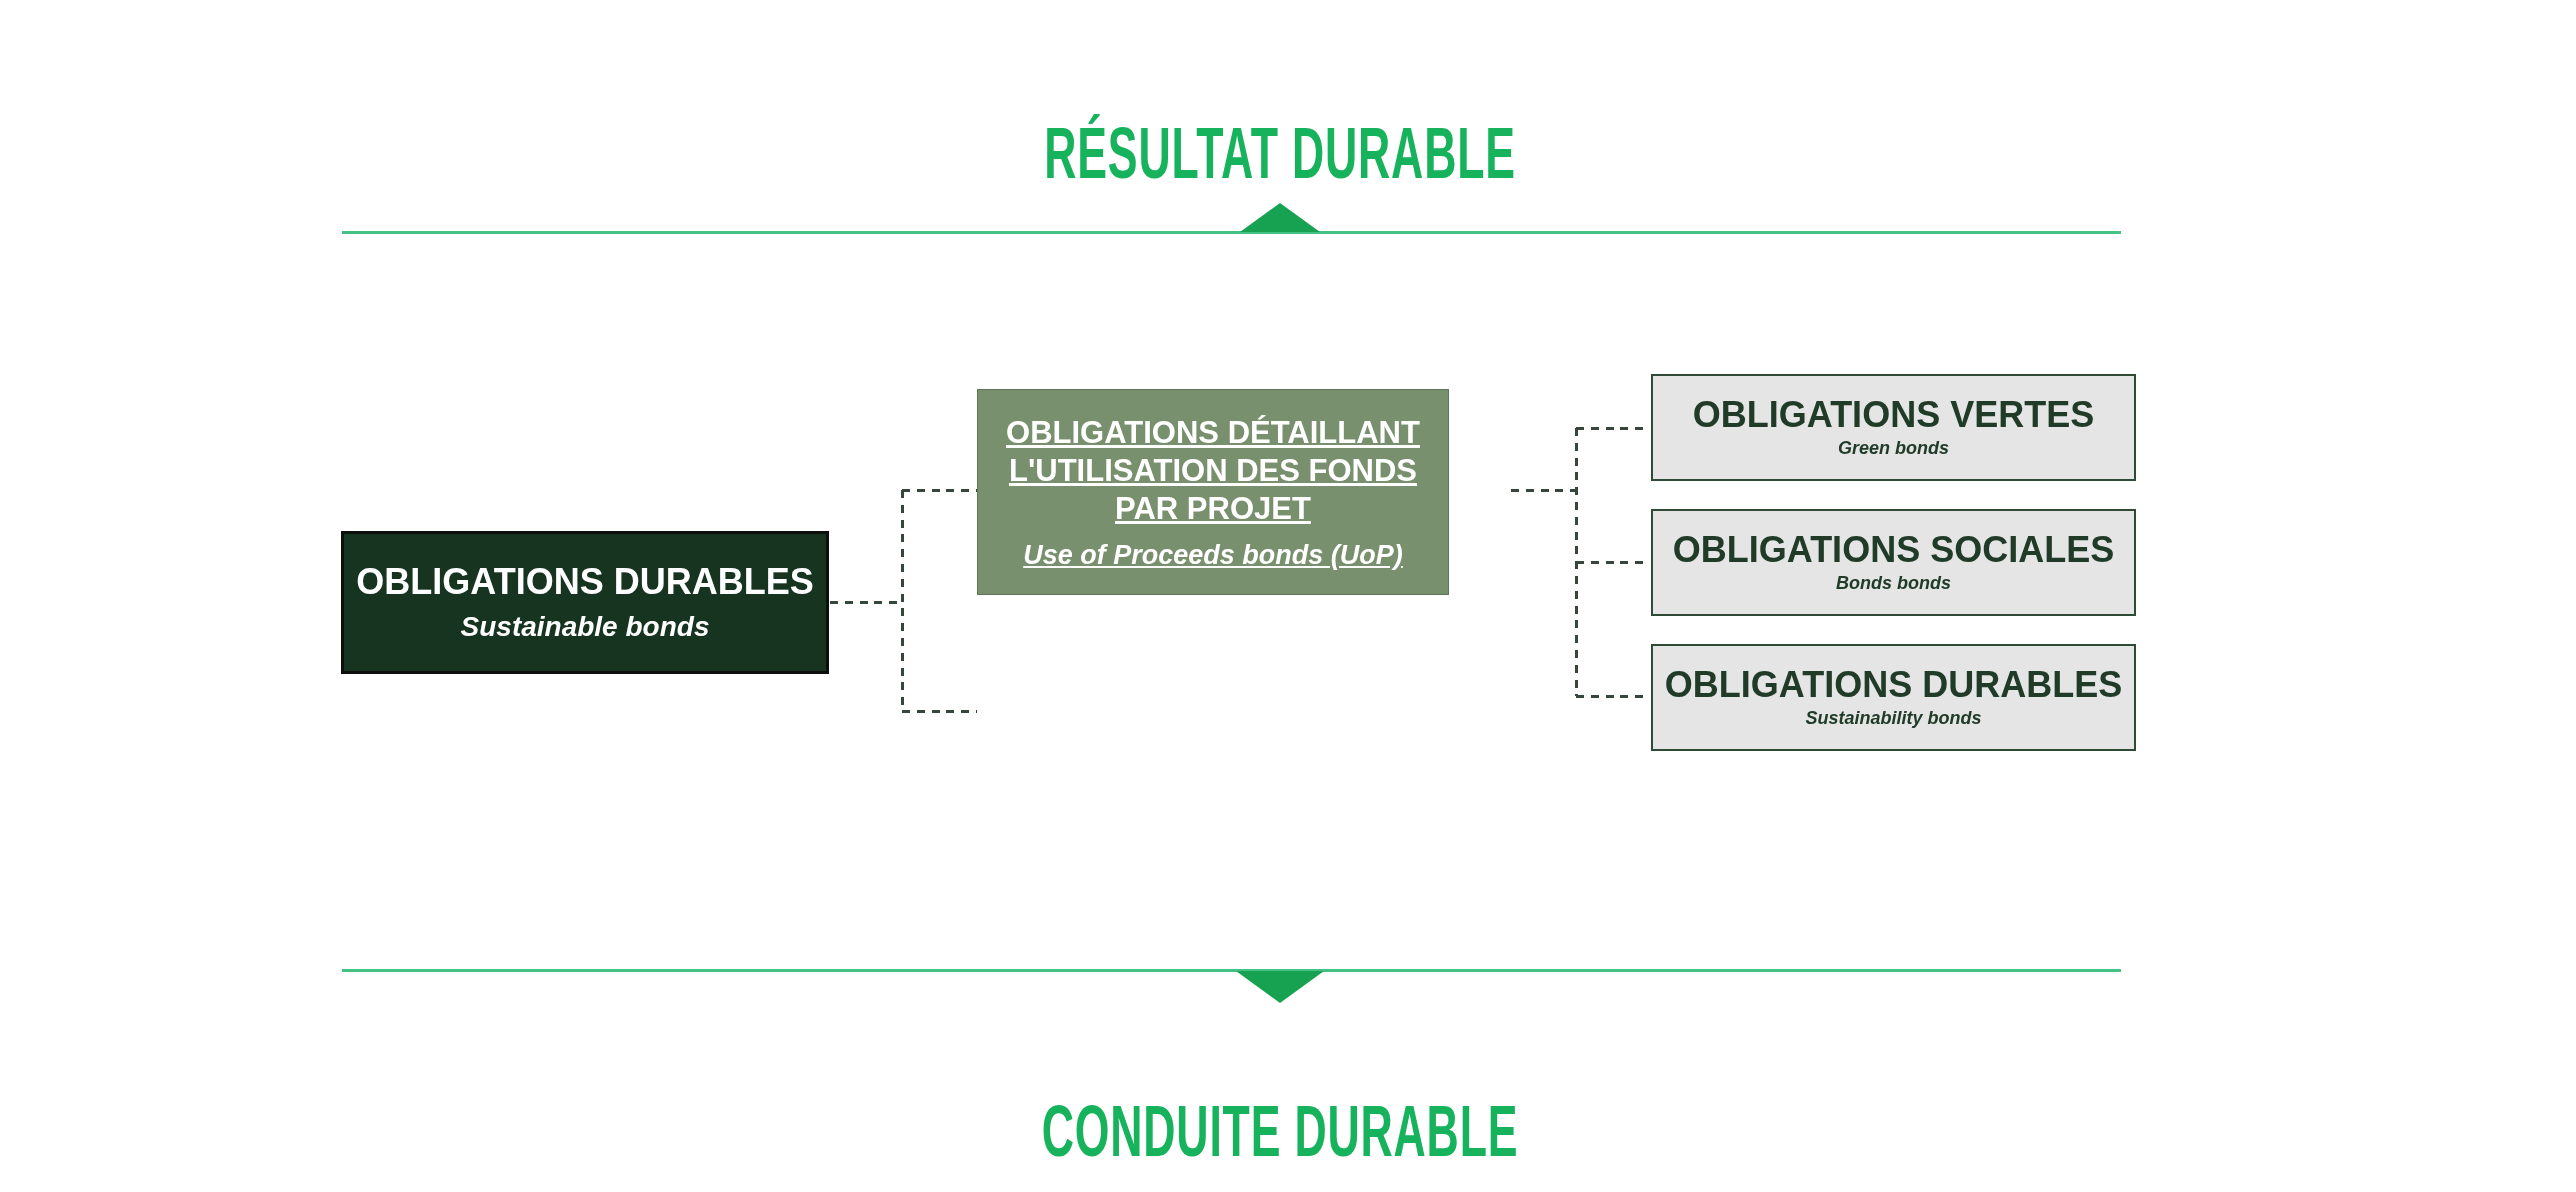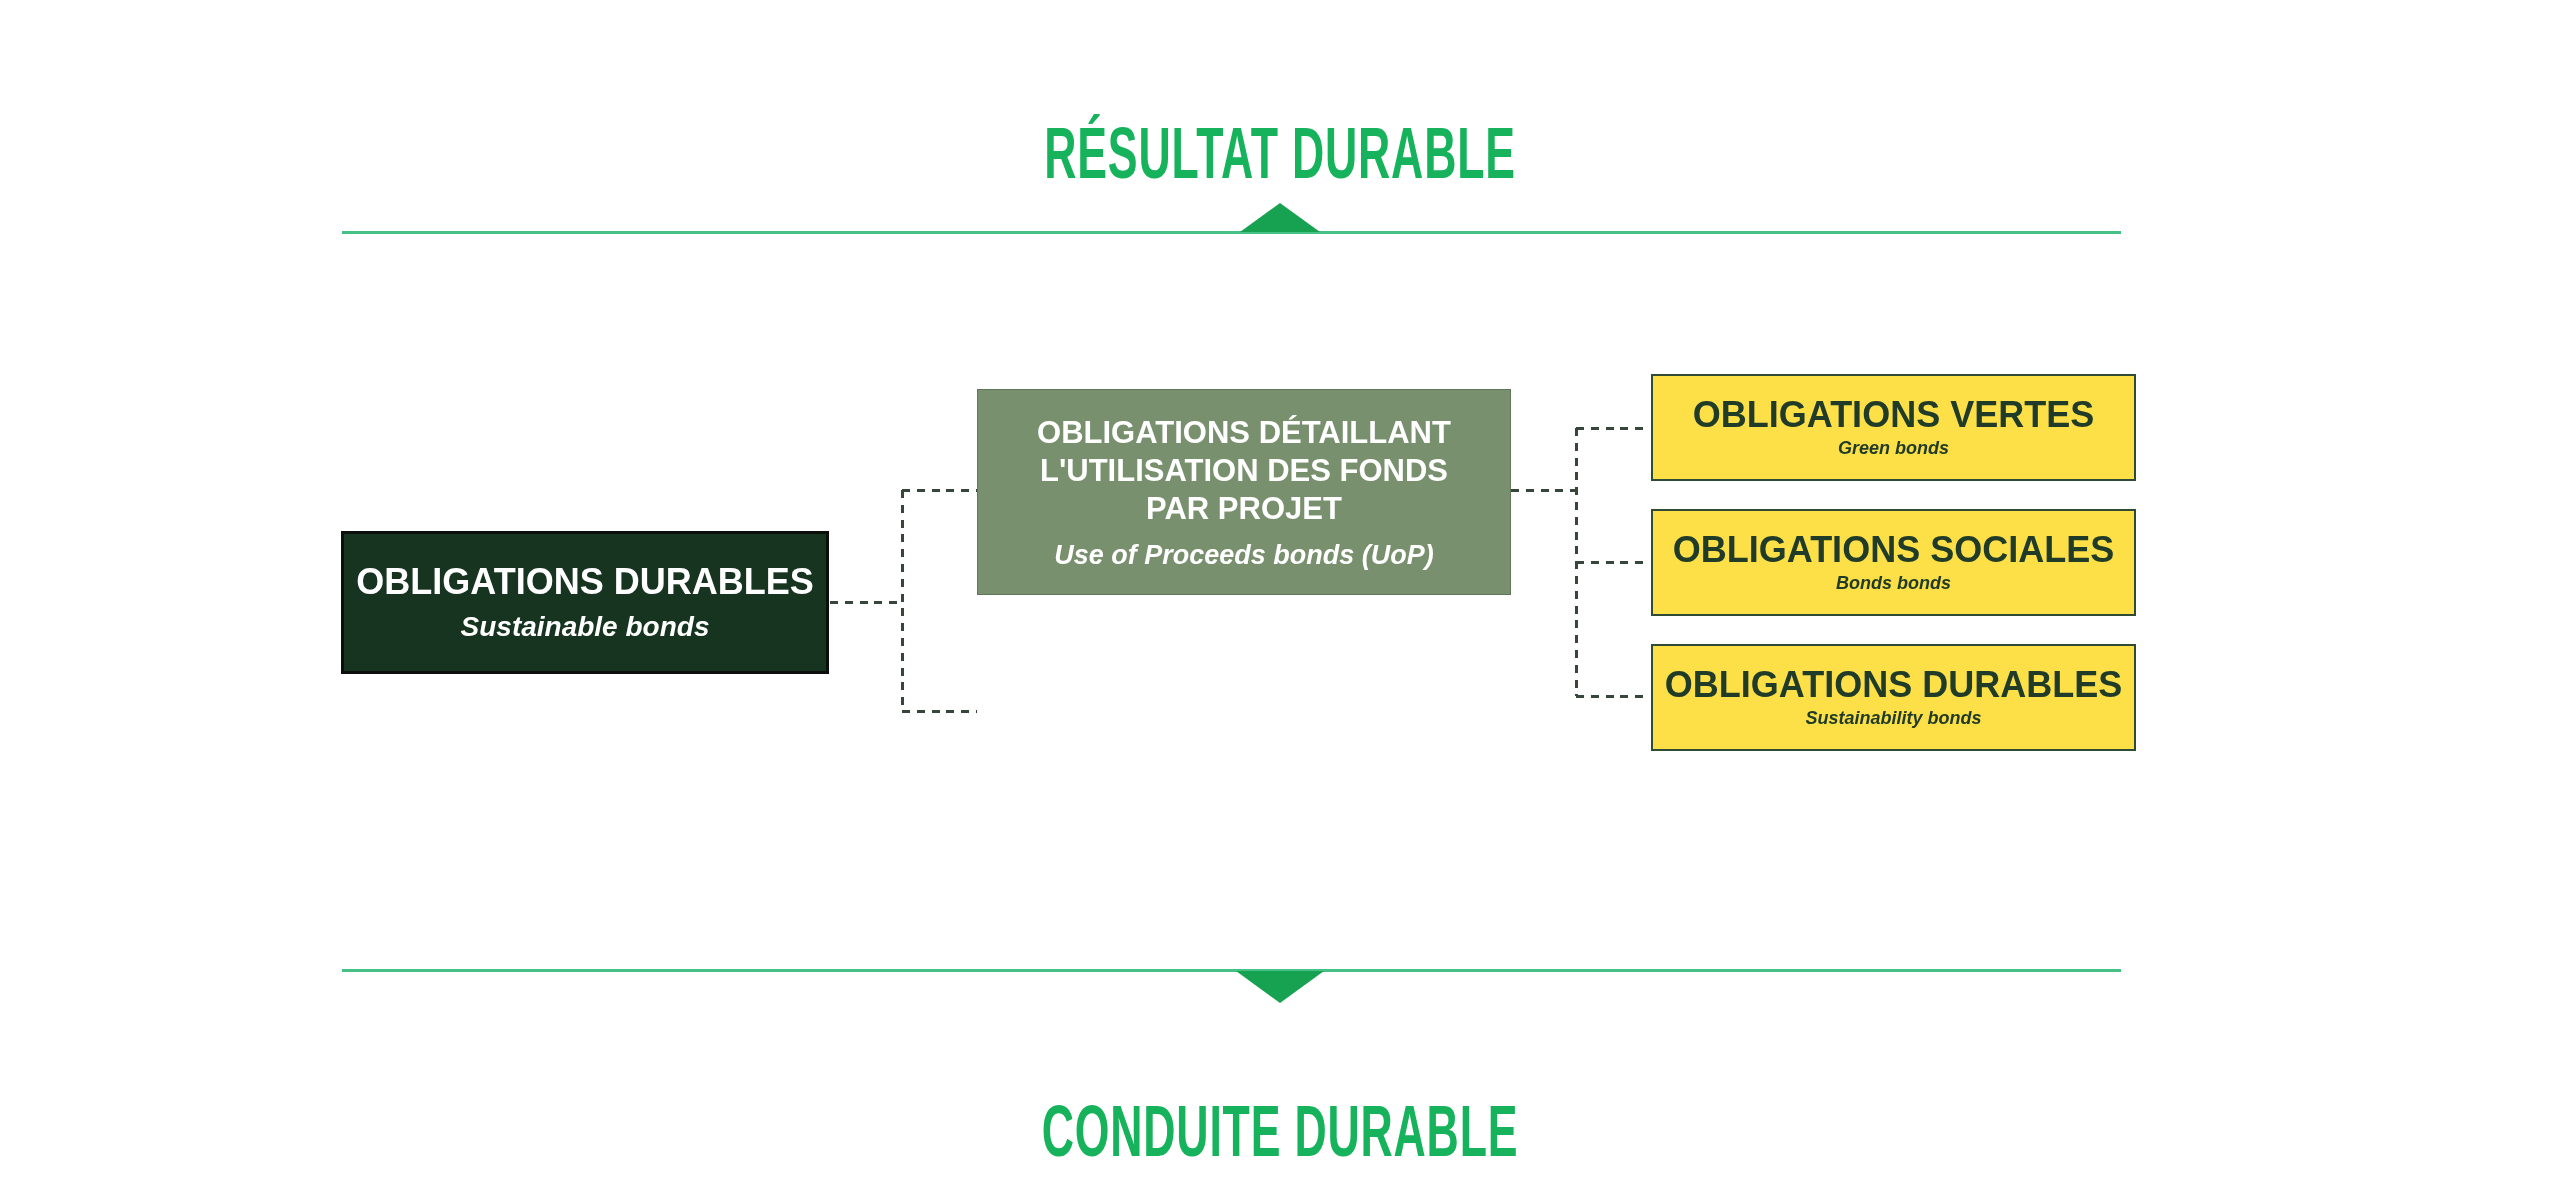--- a/index.html
+++ b/index.html
@@ -61,33 +61,34 @@
   .root{
     left:341px;top:531px;width:488px;height:143px;
     background:var(--root-box-bg);
     border:3.4px solid var(--root-box-border);
     color:var(--box-text-light);
   }
   .root .box-title{font-size:36px;line-height:1.1;}
   .root .box-subtitle{font-size:28px;margin-top:9.4px;}
 
   .branch{
-    left:977px;width:534px;
+    left:977px;width:472px;
     background:var(--branch-box-bg);
     border:1.3px solid var(--branch-box-border);
     color:var(--box-text-light);
+    text-decoration:underline;
   }
   .branch.uop{top:389px;height:206px;}
   .branch.slb{top:604px;height:214px;}
   .branch .box-title{font-size:31px;line-height:38px;white-space:pre-line;}
   .branch .box-subtitle{font-size:27px;margin-top:12px;}
 
   .leaf{
     left:1651px;width:485px;height:107px;
-    background:#fde047;
+    background:#e5e5e5;
     border:2.7px solid var(--leaf-box-border);
     color:var(--leaf-text);
   }
   .leaf.green{top:374px;}
   .leaf.social{top:509px;justify-content:center;}
   .leaf.sustainability{top:644px;}
   .leaf .box-title{font-size:36px;line-height:1.05;}
   .leaf .box-subtitle{font-size:18px;margin-top:4px;}
 
   

